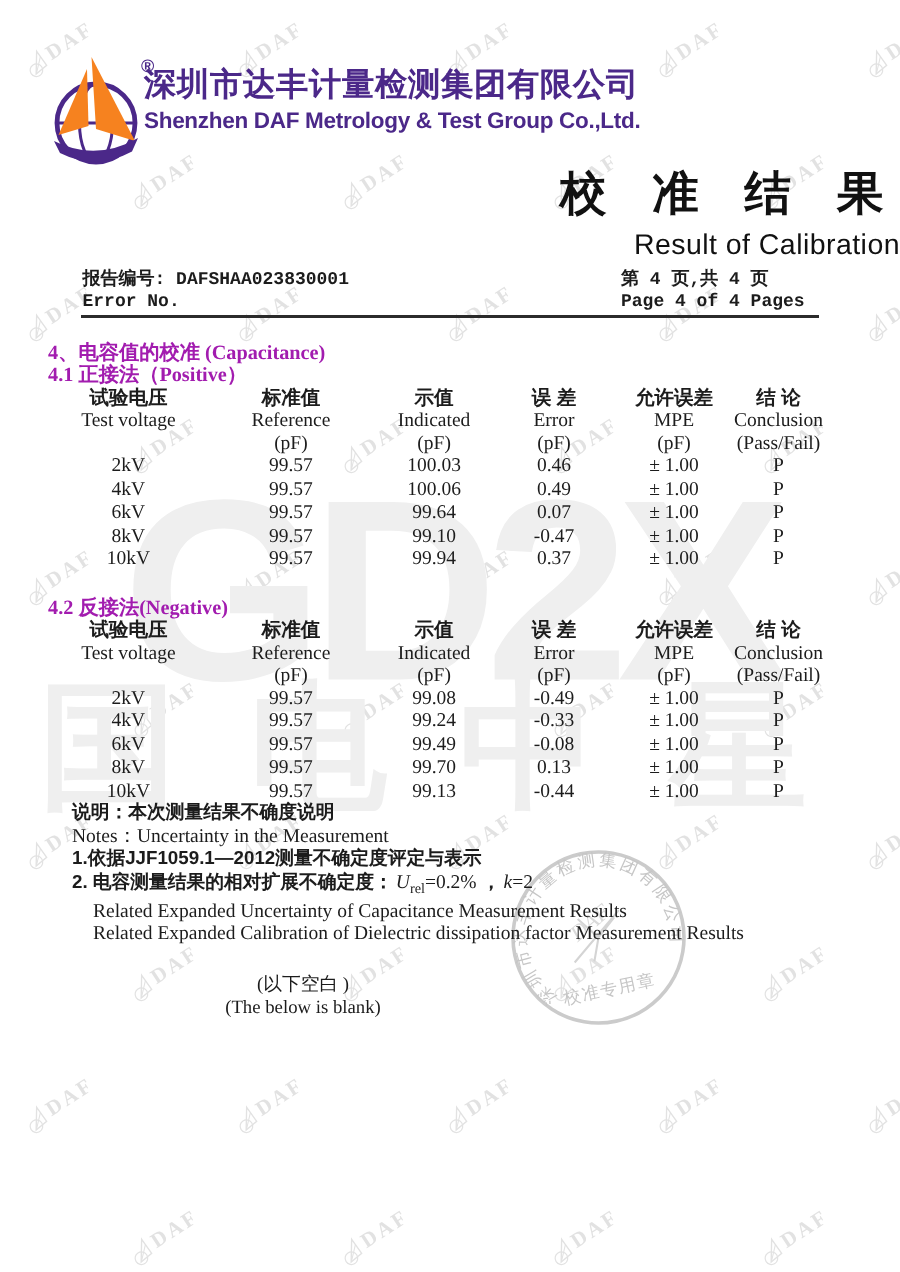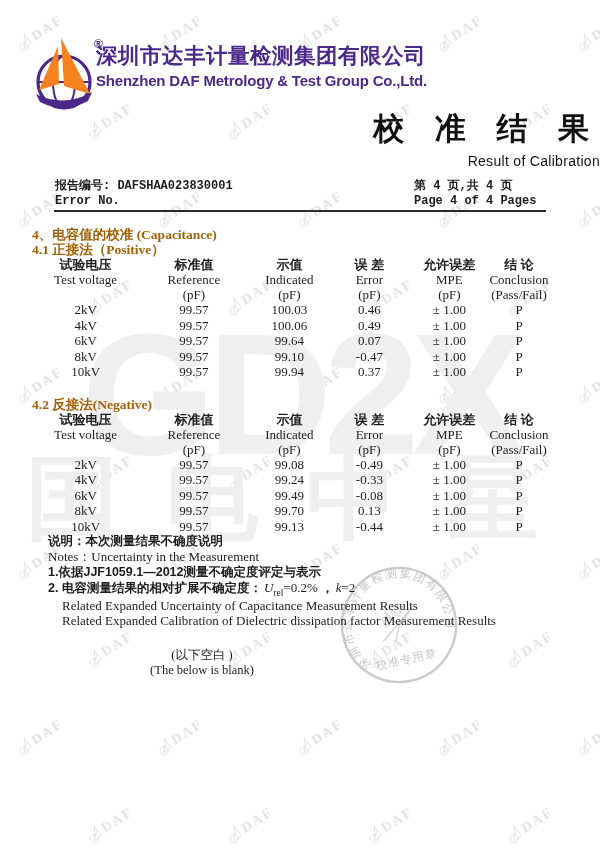--- a/index.html
+++ b/index.html
@@ -18,30 +18,30 @@
           letter-spacing:48px;line-height:1;white-space:nowrap;}
   
   .seal{position:absolute;left:334px;top:560px;z-index:0;}
   
   .logo{position:absolute;left:28px;top:34px;z-index:1;}
   .company{position:absolute;left:96px;top:44px;z-index:1;color:#4b2889;}
   .company-cn{font-size:21.5px;font-weight:bold;letter-spacing:0.5px;line-height:1.2;}
   .company-en{font-size:15px;font-weight:bold;letter-spacing:-0.2px;margin-top:2px;}
   .doc-title{position:absolute;top:108px;left:0;width:100%;text-align:right;z-index:1;}
   .doc-title-cn{font-size:31px;font-weight:bold;letter-spacing:11px;color:#111;}
-  .doc-title-en{font-size:14px;margin-top:3px;letter-spacing:0.3px;color:#111;}
+  .doc-title-en{font-size:19px;margin-top:3px;letter-spacing:0.3px;color:#111;}
   .report-left{position:absolute;left:55px;top:179px;z-index:1;
        font:bold 12px "Liberation Mono","DejaVu Sans Mono",monospace;line-height:15px;}
   .report-right{position:absolute;right:54px;top:179px;width:132px;z-index:1;
        font:bold 12px "Liberation Mono","DejaVu Sans Mono",monospace;line-height:15px;}
   .rule{position:absolute;top:210px;left:54px;width:492px;border-top:2px solid #2b2b2b;z-index:1;}
   
   .main{position:absolute;top:227px;left:32px;width:536px;z-index:1;font-size:13px;}
   .sec-heading,.sub-heading{font-family:"Liberation Serif","DejaVu Serif",serif;
-       font-weight:700;font-size:13.5px;line-height:15px;color:#a16207;}
+       font-weight:700;font-size:13.5px;line-height:15px;color:#a21caf;}
   .cal-table{width:516px;margin-left:2px;border-collapse:collapse;table-layout:fixed;text-align:center;}
   .cal-table th,.cal-table td{padding:0;font-weight:normal;text-align:center;}
   .cal-table .h-cn{font-size:13px;line-height:15px;font-weight:700;}
   .cal-table .h-en,.cal-table .h-unit,.cal-table td{
        font-family:"Liberation Serif","DejaVu Serif",serif;font-size:13px;line-height:15px;}
   .cal-table td{line-height:15.5px;}
   .gap{height:17px;}
   .notes{margin-top:0;margin-left:16px;}
   .note-cn{font-size:12.5px;font-weight:700;line-height:15.4px;}
   .note-en{font-family:"Liberation Serif","DejaVu Serif",serif;font-size:13px;line-height:15.4px;}

